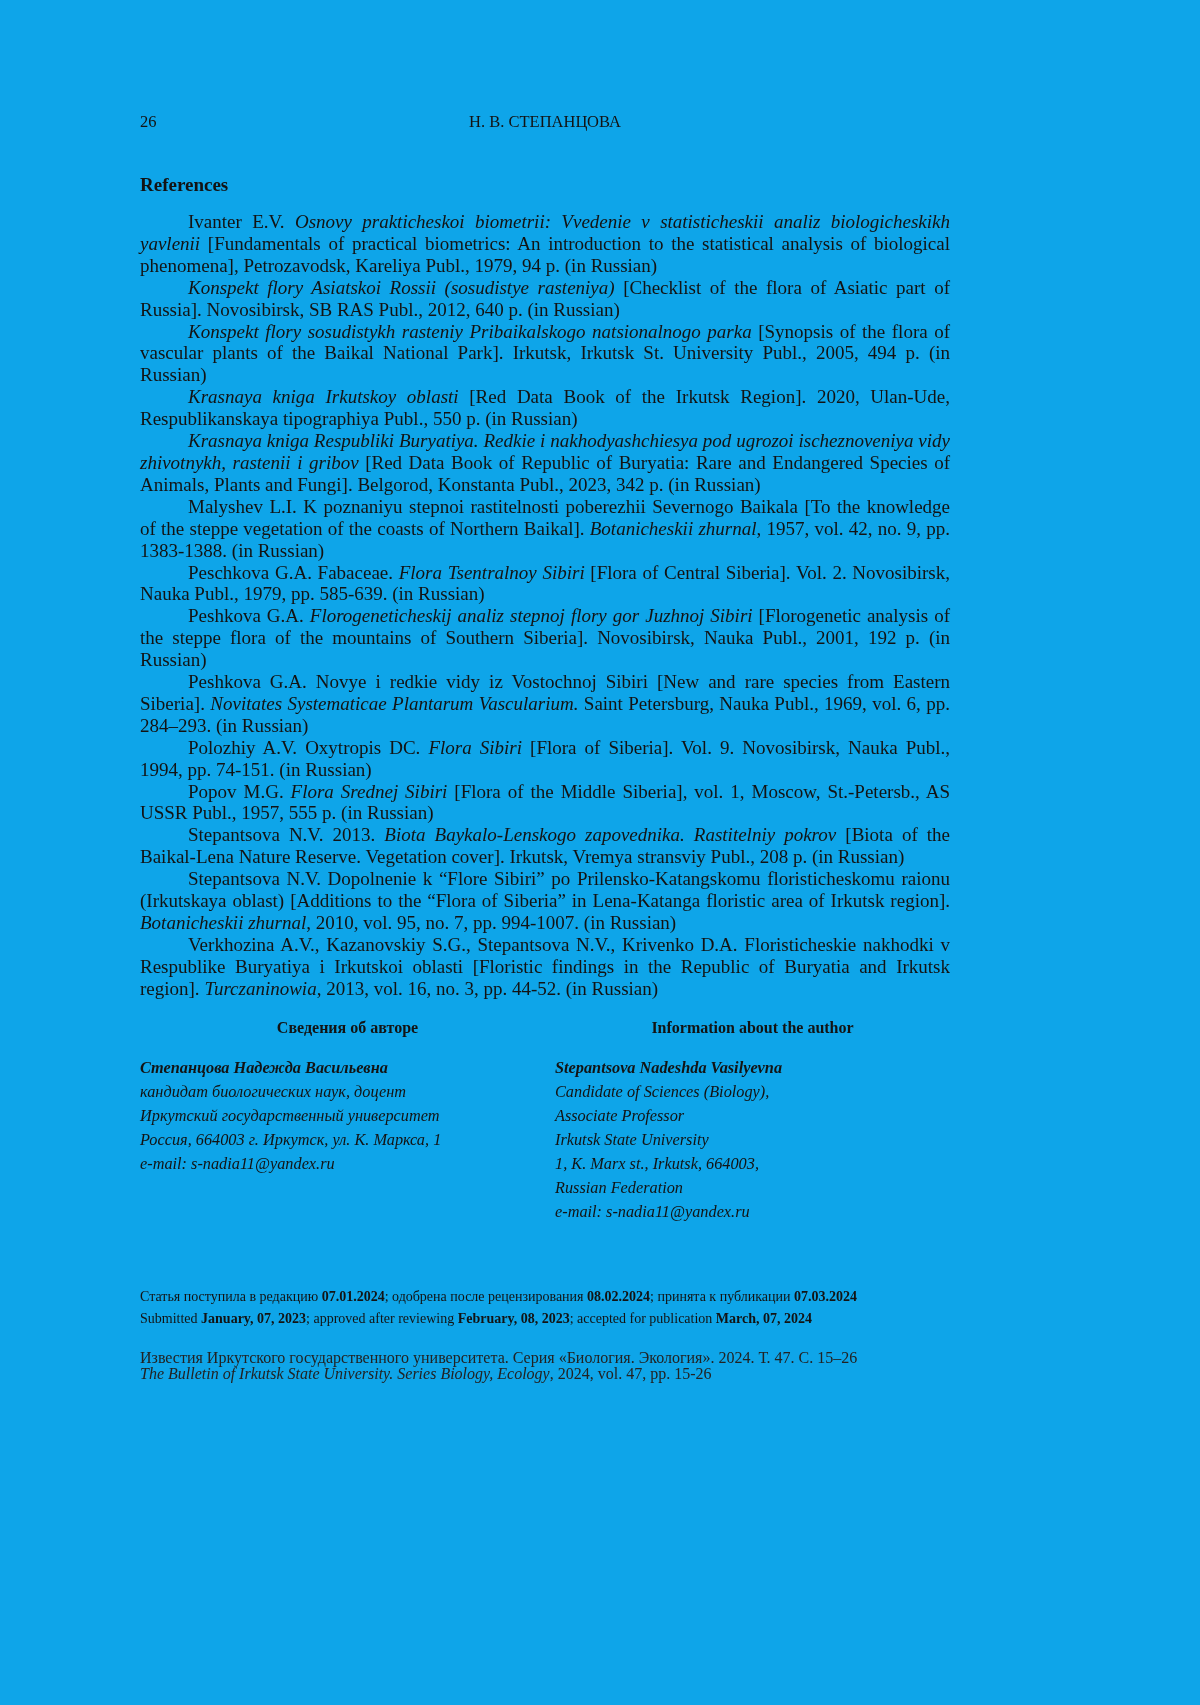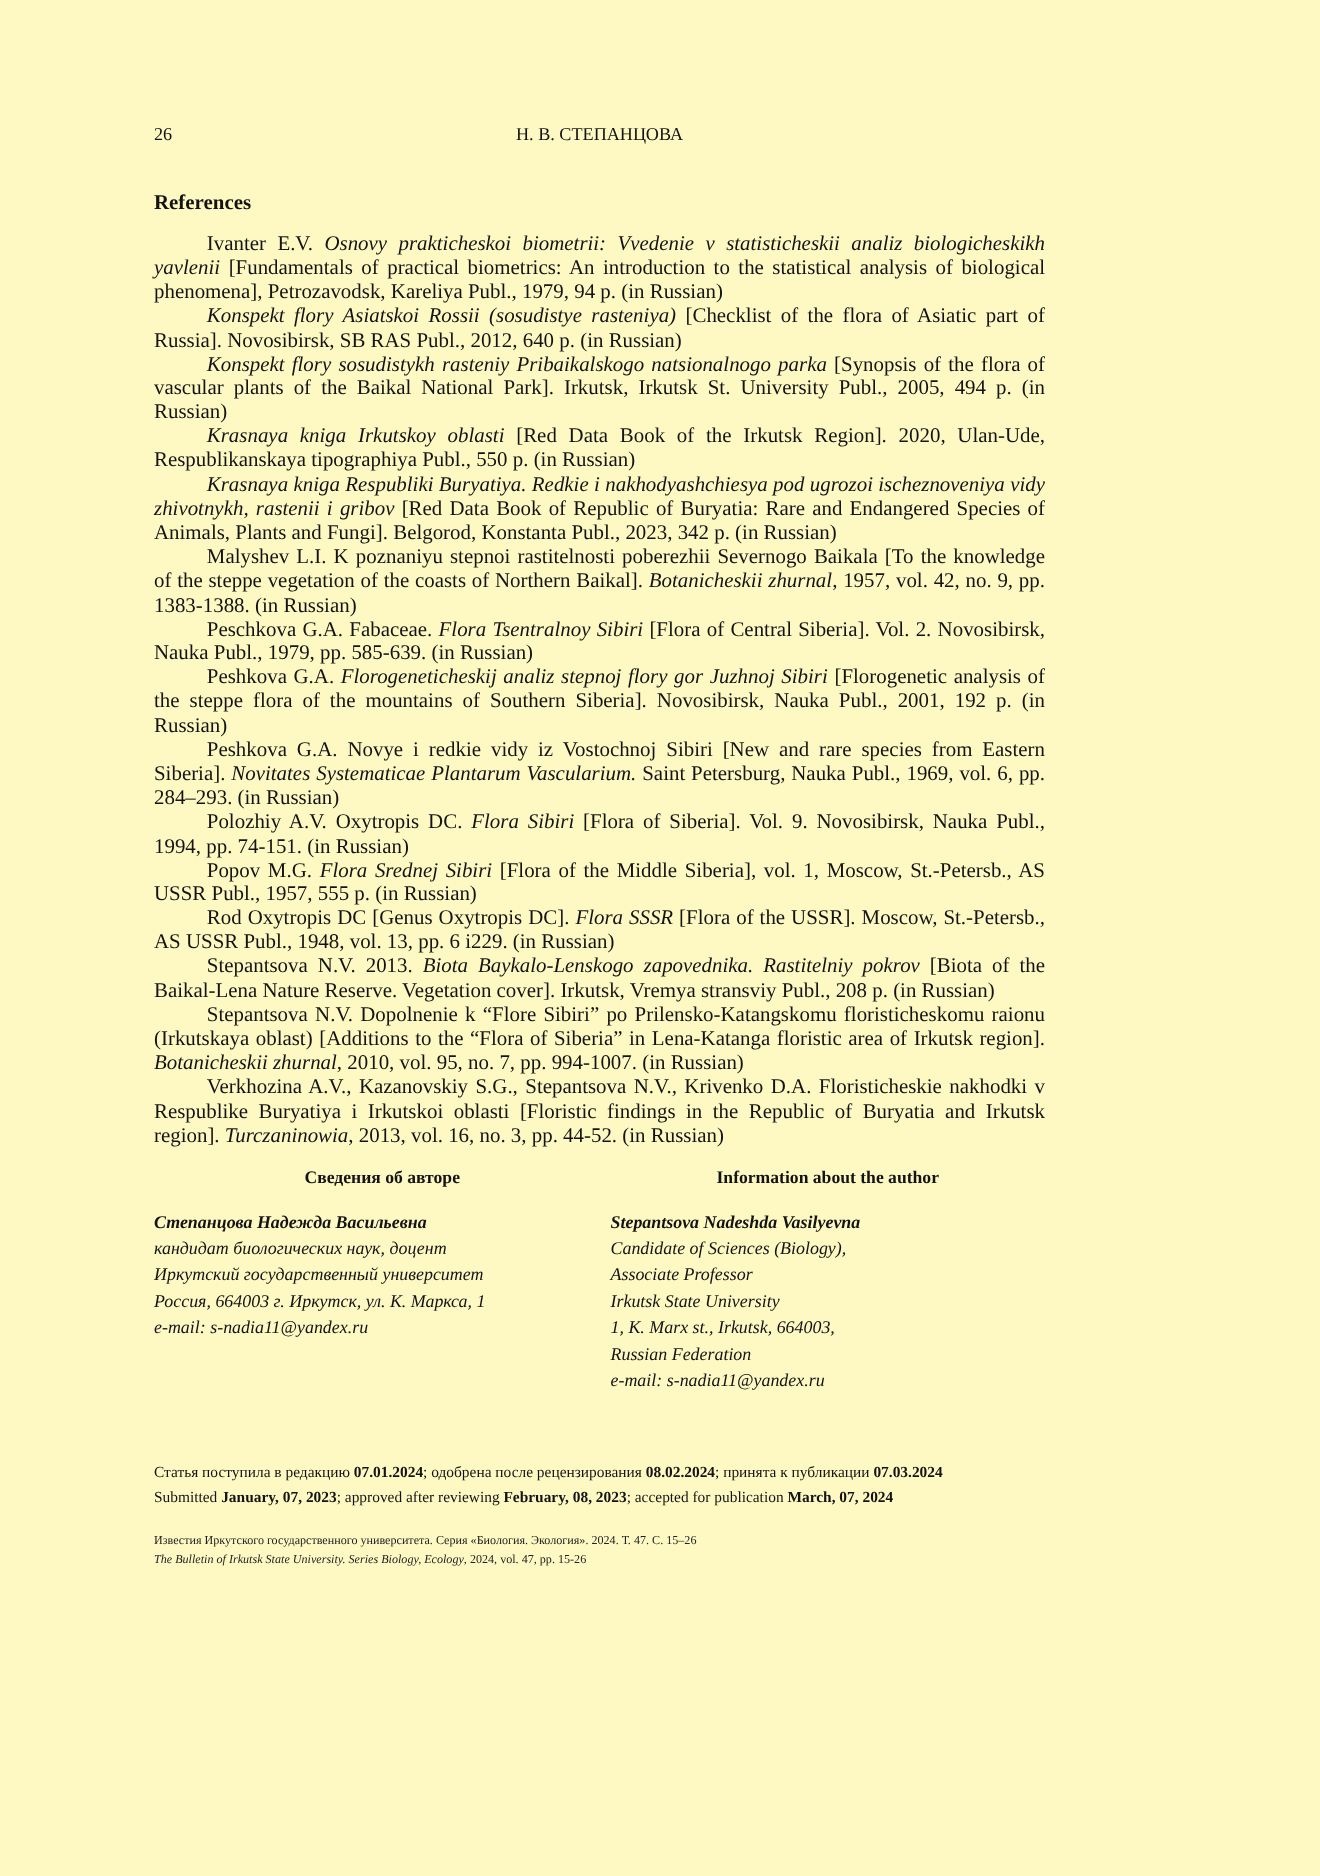--- a/index.html
+++ b/index.html
@@ -1,21 +1,21 @@
 <!DOCTYPE html>
 <html><head>
 <meta charset="utf-8">
 <style>
   html, body { margin: 0; padding: 0; background: #e8e8e8; }
   .page {
     position: relative;
     width: 1200px;
     height: 1705px;
     margin: 0 auto;
-    background: #fef9c3;
+    background: #0ea5e9;
     color: #131313;
     font-family: "Liberation Serif", "DejaVu Serif", serif;
     box-sizing: border-box;
     overflow: hidden;
   }
   .content {
     position: absolute;
     left: 140px;
     top: 112px;
     width: 810px;
@@ -57,21 +57,21 @@
   .author-line { white-space: nowrap; }
   .it { font-style: italic; }
   .bd { font-weight: bold; }
   .submission {
     margin-top: 62px;
     font-size: 14px;
     line-height: 22px;
   }
   .journal-footer {
     margin-top: 20px;
-    font-size: 11px;
+    font-size: 16px;
     line-height: 16.5px;
     color: #222;
   }
 </style>
 </head>
 <body>
 
 <div class="page">
   <div class="content">
 
@@ -87,21 +87,20 @@
         <p class="ref"><span class="it">Konspekt flory Asiatskoi Rossii (sosudistye rasteniya)</span><span> [Checklist of the flora of Asiatic part of Russia]. Novosibirsk, SB RAS Publ., 2012, 640 p. (in Russian)</span></p>
         <p class="ref"><span class="it">Konspekt flory sosudistykh rasteniy Pribaikalskogo natsionalnogo parka</span><span> [Synopsis of the flora of vascular plants of the Baikal National Park]. Irkutsk, Irkutsk St. University Publ., 2005, 494 p. (in Russian)</span></p>
         <p class="ref"><span class="it">Krasnaya kniga Irkutskoy oblasti</span><span> [Red Data Book of the Irkutsk Region]. 2020, Ulan-Ude, Respublikanskaya tipographiya Publ., 550 p. (in Russian)</span></p>
         <p class="ref"><span class="it">Krasnaya kniga Respubliki Buryatiya. Redkie i nakhodyashchiesya pod ugrozoi ischeznoveniya vidy zhivotnykh, rastenii i gribov</span><span> [Red Data Book of Republic of Buryatia: Rare and Endangered Species of Animals, Plants and Fungi]. Belgorod, Konstanta Publ., 2023, 342 p. (in Russian)</span></p>
         <p class="ref"><span>Malyshev L.I. K poznaniyu stepnoi rastitelnosti poberezhii Severnogo Baikala [To the knowledge of the steppe vegetation of the coasts of Northern Baikal]. </span><span class="it">Botanicheskii zhurnal</span><span>, 1957, vol. 42, no. 9, pp. 1383-1388. (in Russian)</span></p>
         <p class="ref"><span>Peschkova G.A. Fabaceae. </span><span class="it">Flora Tsentralnoy Sibiri</span><span> [Flora of Central Siberia]. Vol. 2. Novosibirsk, Nauka Publ., 1979, pp. 585-639. (in Russian)</span></p>
         <p class="ref"><span>Peshkova G.A. </span><span class="it">Florogeneticheskij analiz stepnoj flory gor Juzhnoj Sibiri</span><span> [Florogenetic analysis of the steppe flora of the mountains of Southern Siberia]. Novosibirsk, Nauka Publ., 2001, 192 p. (in Russian)</span></p>
         <p class="ref"><span>Peshkova G.A. Novye i redkie vidy iz Vostochnoj Sibiri [New and rare species from Eastern Siberia]. </span><span class="it">Novitates Systematicae Plantarum Vascularium.</span><span> Saint Petersburg, Nauka Publ., 1969, vol. 6, pp. 284–293. (in Russian)</span></p>
         <p class="ref"><span>Polozhiy A.V. Oxytropis DC. </span><span class="it">Flora Sibiri</span><span> [Flora of Siberia]. Vol. 9. Novosibirsk, Nauka Publ., 1994, pp. 74-151. (in Russian)</span></p>
         <p class="ref"><span>Popov M.G. </span><span class="it">Flora Srednej Sibiri</span><span> [Flora of the Middle Siberia], vol. 1, Moscow, St.-Petersb., AS USSR Publ., 1957, 555 p. (in Russian)</span></p>
-        <p class="ref"><span>Rod Oxytropis DC [Genus Oxytropis DC]. </span><span class="it">Flora SSSR</span><span> [Flora of the USSR]. Moscow, St.-Petersb., AS USSR Publ., 1948, vol. 13, pp. 6 i229. (in Russian)</span></p>
         <p class="ref"><span>Stepantsova N.V. 2013. </span><span class="it">Biota Baykalo-Lenskogo zapovednika. Rastitelniy pokrov</span><span> [Biota of the Baikal-Lena Nature Reserve. Vegetation cover]. Irkutsk, Vremya stransviy Publ., 208 p. (in Russian)</span></p>
         <p class="ref"><span>Stepantsova N.V. Dopolnenie k “Flore Sibiri” po Prilensko-Katangskomu floristicheskomu raionu (Irkutskaya oblast) [Additions to the “Flora of Siberia” in Lena-Katanga floristic area of Irkutsk region]. </span><span class="it">Botanicheskii zhurnal</span><span>, 2010, vol. 95, no. 7, pp. 994-1007. (in Russian)</span></p>
         <p class="ref"><span>Verkhozina A.V., Kazanovskiy S.G., Stepantsova N.V., Krivenko D.A. Floristicheskie nakhodki v Respublike Buryatiya i Irkutskoi oblasti [Floristic findings in the Republic of Buryatia and Irkutsk region]. </span><span class="it">Turczaninowia</span><span>, 2013, vol. 16, no. 3, pp. 44-52. (in Russian)</span></p>
       </div>
 
     <div class="author-section">
       <div class="author-col-left">
         <div class="author-heading">Сведения об авторе</div>
         <div class="author-lines">
             <div class="author-line it bd">Степанцова Надежда Васильевна</div>

